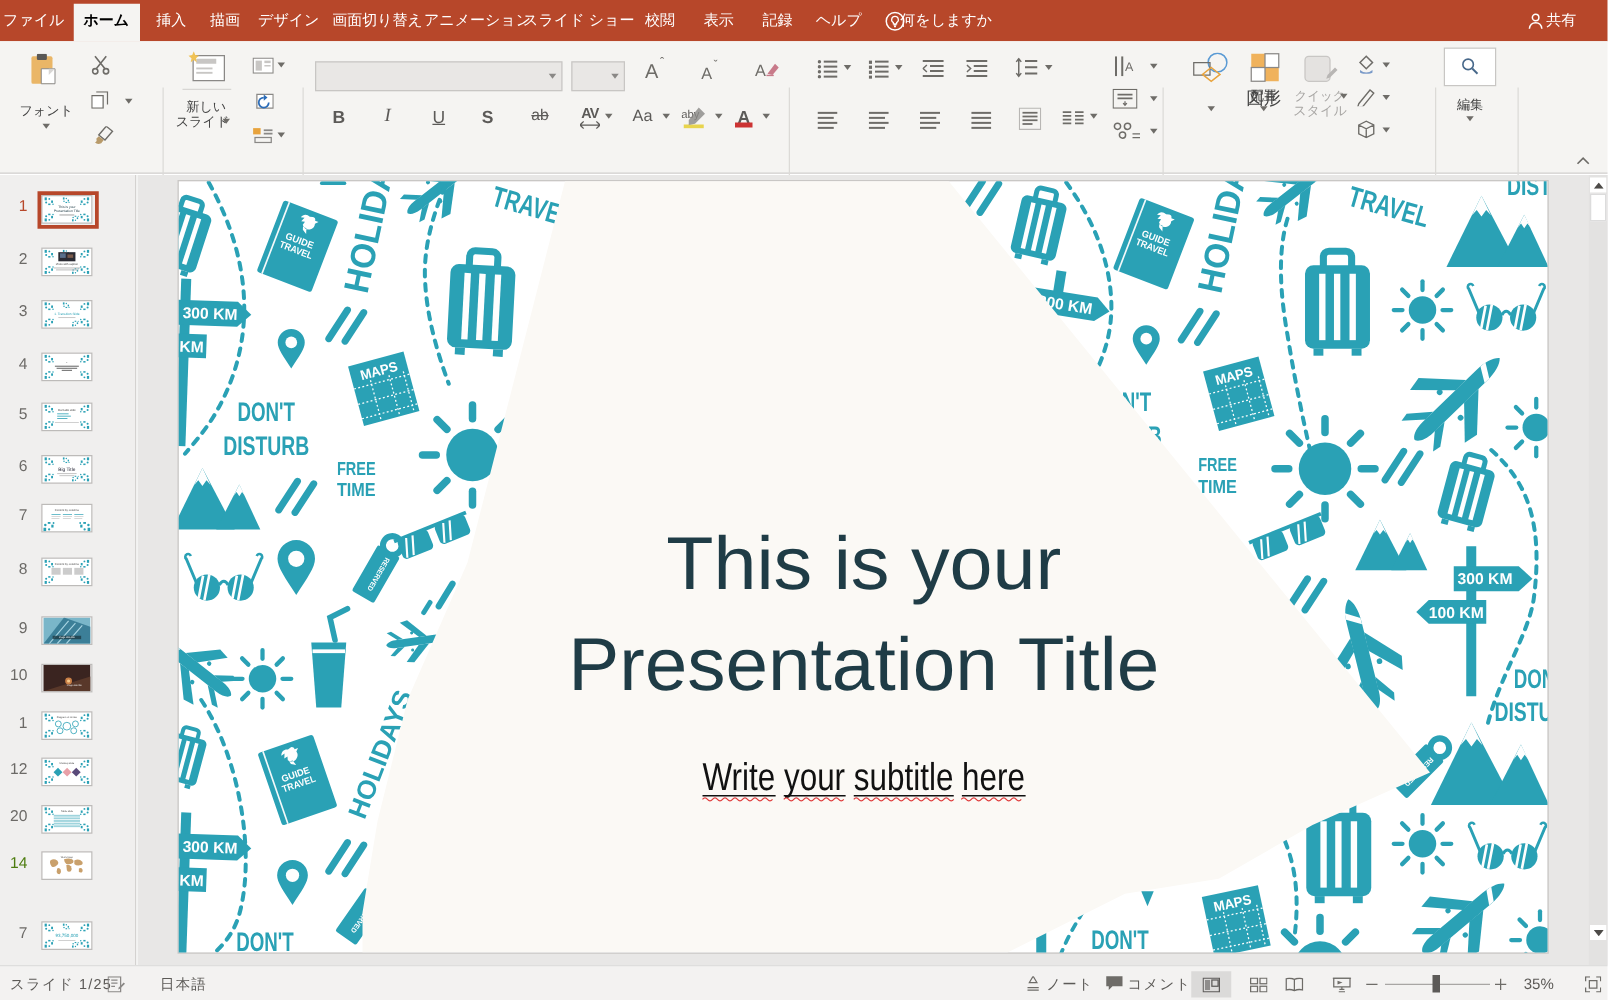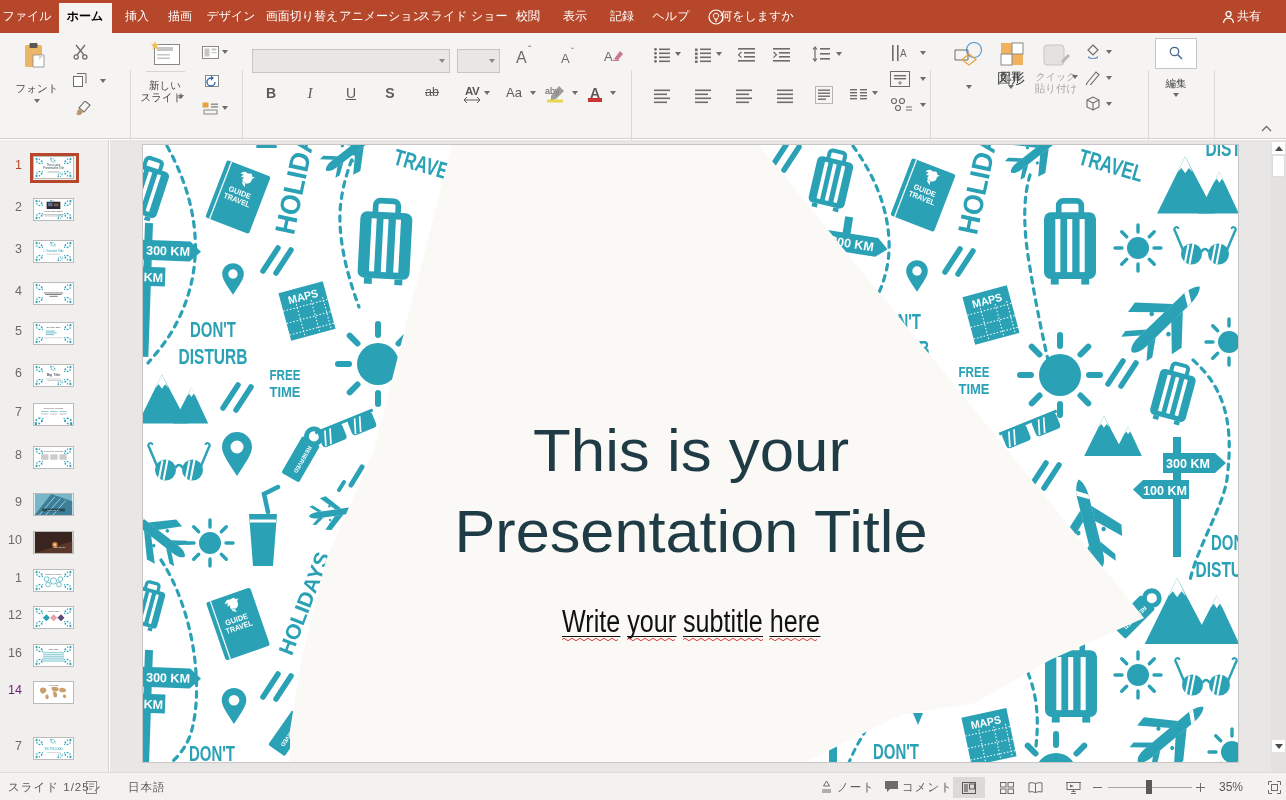--- a/index.html
+++ b/index.html
@@ -288,21 +288,21 @@
 <rect x="3" y="12" width="11" height="11" fill="#fff" stroke="#8a8886"></rect>
 <rect x="14" y="1" width="11" height="11" fill="#fff" stroke="#8a8886"></rect>
 </svg>
 <div class="gtxt" style="left:1011.0px;top:37.0px;font-size:10.5px;color:#444;transform:translateX(-50%)">配置</div>
 <div class="dar" style="left:1007.5px;top:52.0px"></div>
 <svg class="abs" style="left:1042px;top:9px" width="29" height="27" viewBox="0 0 29 27">
 <rect x="2" y="3" width="20" height="20" rx="3" fill="#e4e2e0" stroke="#c8c6c4"></rect>
 <path d="M20,18 l6,-6 2,2 -6,6 -3,1 z" fill="#b8b6b4"></path>
 </svg>
 <div class="gtxt" style="left:1056.0px;top:37.0px;font-size:10px;color:#a8a6a4;transform:translateX(-50%)">クイック</div>
-<div class="gtxt" style="left:1056.0px;top:49.0px;font-size:10.5px;color:#a8a6a4;transform:translateX(-50%)">貼り付け</div>
+<div class="gtxt" style="left:1056.0px;top:49.0px;font-size:10.5px;color:#a8a6a4;transform:translateX(-50%)">スタイル</div>
 <div class="dar" style="left:1072.0px;top:42.0px"></div>
 <svg class="abs" style="left:1085px;top:11px" width="16" height="15" viewBox="0 0 16 15">
       <path d="M8,1 l5,5 -5,5 -5,-5 z" fill="none" stroke="#6e6c68" stroke-width="1.2"></path>
       <path d="M3,12 q5,4 10,0 l0,2 q-5,3 -10,0 z" fill="#7a9ac8"></path>
     </svg>
 <div class="dar" style="left:1106.0px;top:17.0px"></div>
 <svg class="abs" style="left:1085px;top:37px" width="16" height="15" viewBox="0 0 16 15">
       <path d="M2,13 L11,2 l3,2.5 -9,11 -4,0.8 z" fill="none" stroke="#6e6c68" stroke-width="1.1"></path>
     </svg>
 <div class="dar" style="left:1106.0px;top:43.0px"></div>
@@ -496,33 +496,33 @@
         <use href="#spk" transform="translate(40,22) scale(-0.75,-0.75)"></use>
         <text x="20.5" y="5" font-size="2.2" fill="#444" text-anchor="middle">Table slide</text>
         <g fill="#9fd4dd">
           <rect x="9" y="7.5" width="23" height="1.6"></rect>
           <rect x="9" y="9.8" width="23" height="1.6"></rect>
           <rect x="9" y="12.1" width="23" height="1.6"></rect>
           <rect x="9" y="14.4" width="23" height="1.6"></rect>
           <rect x="9" y="16.7" width="23" height="1.6"></rect>
         </g>
       </svg></div>
-    <div class="tnum" style="top:505.5px;color:#6c6a67">16</div>
+    <div class="tnum" style="top:505.5px;color:#6c6a67">20</div>
 <div class="thumb" style="top:541.0px"><svg width="39" height="21" viewBox="0 0 41 23">
         <text x="20.5" y="4.5" font-size="2.2" fill="#444" text-anchor="middle">World map</text>
         <g fill="#c9a06b">
           <path d="M6,7 q3,-2 6,0 q2,2 0,4 q-3,3 -5,1 q-2,-3 -1,-5z"></path>
           <path d="M12,14 q2,-1 3,1 q1,3 -1,4 q-2,0 -2.5,-2z"></path>
           <path d="M18,6 q4,-1.5 7,0 q2,1 1,3 q-3,2 -6,1 q-2,-2 -2,-4z"></path>
           <path d="M20,11 q2.5,-1 4,1 q1.5,2.5 0,4.5 q-2.5,1 -3.5,-1z"></path>
           <path d="M27,7 q4,-2 7,1 q1,2 -1,3 q-4,1 -6,-1z"></path>
           <path d="M31,14 q2,-1 3,0.5 q1,2 -0.5,3 q-2,0.5 -2.5,-1z"></path>
         </g>
       </svg></div>
-    <div class="tnum" style="top:543.0px;color:#701a75">14</div>
+    <div class="tnum" style="top:543.0px;color:#4d7c0f">14</div>
 <div class="thumb" style="top:597.0px"><svg width="39" height="21" viewBox="0 0 41 23">
         <use href="#spk" transform="translate(1,1) scale(0.75)"></use>
         <use href="#spk" transform="translate(40,1) scale(-0.75,0.75)"></use>
         <use href="#spk" transform="translate(1,22) scale(0.75,-0.75)"></use>
         <use href="#spk" transform="translate(40,22) scale(-0.75,-0.75)"></use>
         <use href="#spk" transform="translate(17,1) scale(0.55)"></use>
         <use href="#spk" transform="translate(25,22) scale(0.55,-0.55)"></use>
         <text x="20.5" y="13" font-size="4" fill="#2aa1b5" text-anchor="middle">93,750,000</text>
         <rect x="13" y="15.5" width="15" height="0.6" fill="#bbb"></rect>
       </svg></div>

